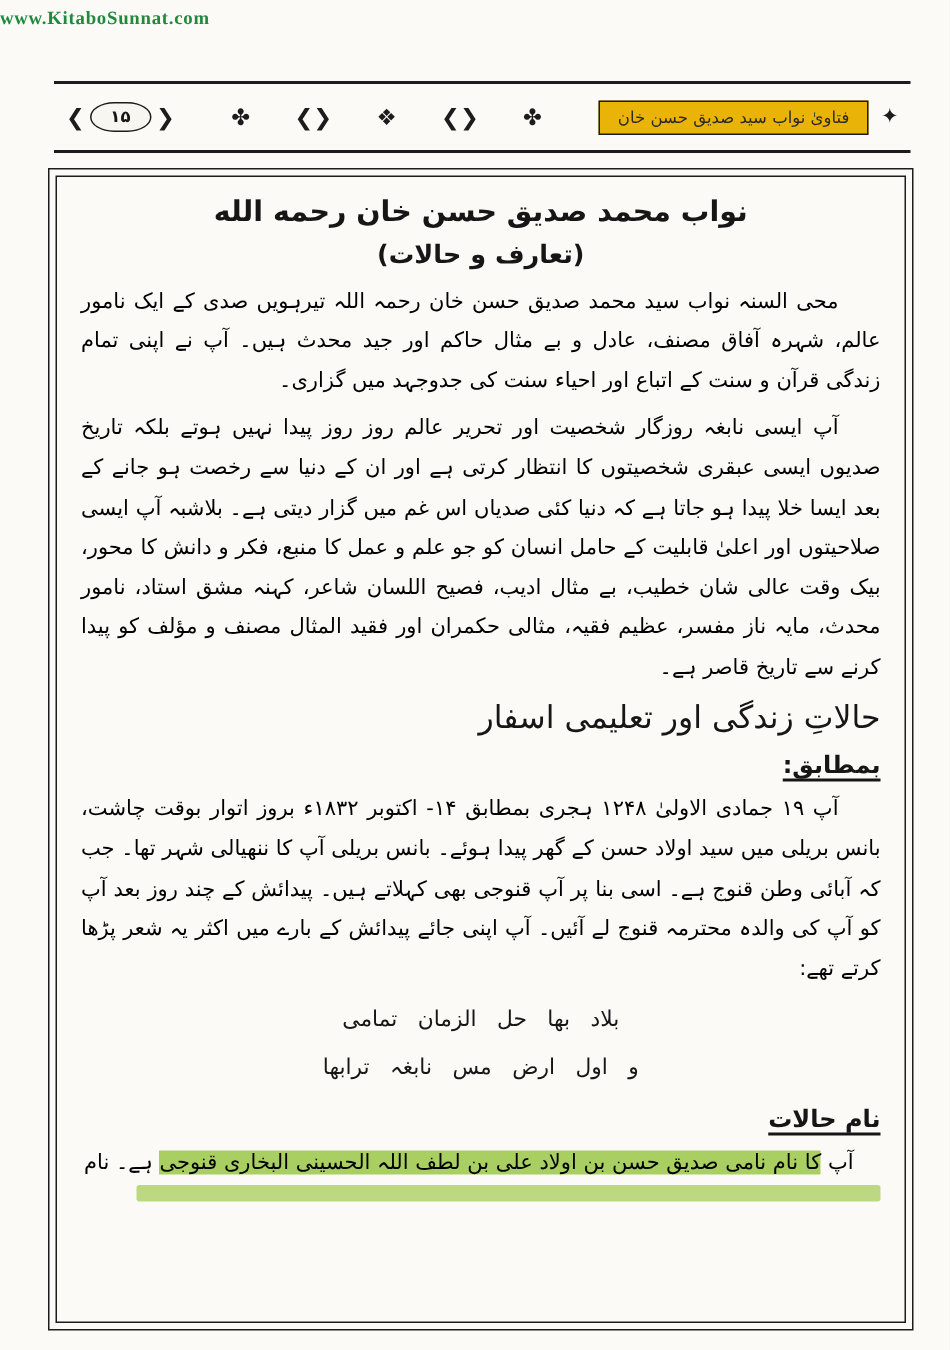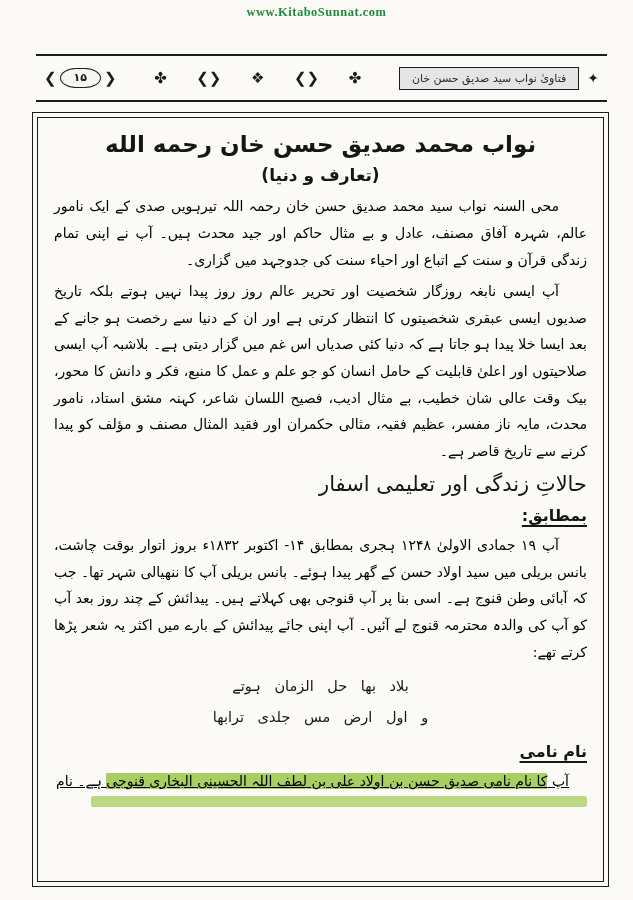--- a/index.html
+++ b/index.html
@@ -9,21 +9,20 @@
   .page {
     position: relative;
     width: 633px; height: 900px;
     background: #fbfaf6;
     overflow: hidden;
     color: #161616;
   }
 
   .site-url {
     position: absolute; top: 5px; left: 0; width: 100%;
-    text-align: center;
     font-family: "Liberation Serif", serif;
     font-weight: 700;
     font-size: 12.5px;
     letter-spacing: .5px;
     color: #1f8a3d;
   }
 
   
   .header-band {
     position: absolute; top: 54px; left: 36px; right: 26px; height: 48px;
@@ -45,21 +44,21 @@
     flex: 1;
     display: flex; justify-content: space-evenly; align-items: center;
     font-size: 15px; color: #1c1c1c;
   }
   .book-title-box {
     border: 1.5px solid #1c1c1c;
     padding: 4px 12px;
     font-size: 11px;
     direction: rtl;
     white-space: nowrap;
-    background: #e5e5e5;
+    background: #eab308;
     color: #2a2a2a;
   }
   .end-orn { font-size: 14px; color: #1c1c1c; }
 
   
   .frame-outer {
     position: absolute; top: 112px; left: 32px; right: 24px; bottom: 13px;
     border: 1.6px solid #1c1c1c;
     padding: 4px;
     background: #fbfaf6;
@@ -68,21 +67,21 @@
     width: 100%; height: 100%;
     border: 1.2px solid #1c1c1c;
     padding: 8px 16px 0;
     overflow: hidden;
   }
 
   
   .urdu { direction: rtl; }
   .main-title {
     text-align: center;
-    font-size: 23px; font-weight: 700;
+    font-size: 19px; font-weight: 700;
     line-height: 1.45;
     margin: 2px 0 4px;
   }
   .subtitle {
     text-align: center;
     font-size: 17px; font-weight: 700;
     margin-bottom: 8px;
   }
   .para {
     font-size: 14px;
@@ -104,21 +103,21 @@
     text-decoration-thickness: 2px;
     margin: 2px 0 7px;
   }
   .poetry {
     text-align: center;
     font-size: 14.5px;
     line-height: 2.15;
     word-spacing: 9px;
     margin: 6px 0 8px;
   }
-  .name-line { text-indent: 18px; margin-bottom: 2px; text-decoration: underline; }
+  .name-line { text-indent: 18px; margin-bottom: 2px; }
   .highlight { background: #a9cf63; }
   .clipped-line {
     height: 11px;
     width: 93%;
     background: #b5d476;
     border-radius: 2px;
     opacity: .9;
   }
 </style>
 </head>
@@ -145,38 +144,38 @@
       <span>فتاویٰ نواب سید صدیق حسن خان</span>
     </div>
     <span class="end-orn">✦</span>
   </div>
 
   <div class="frame-outer">
     <div class="frame-inner urdu">
 
       <h1 class="main-title">نواب محمد صدیق حسن خان رحمه الله</h1>
 
-      <div class="subtitle">(تعارف و دنیا)</div>
+      <div class="subtitle">(تعارف و حالات)</div>
 
       <p class="para">محی السنہ نواب سید محمد صدیق حسن خان رحمہ اللہ تیرہویں صدی کے ایک نامور عالم، شہرہ آفاق مصنف، عادل و بے مثال حاکم اور جید محدث ہیں۔ آپ نے اپنی تمام زندگی قرآن و سنت کے اتباع اور احیاء سنت کی جدوجہد میں گزاری۔</p>
 
       <p class="para">آپ ایسی نابغہ روزگار شخصیت اور تحریر عالم روز روز پیدا نہیں ہوتے بلکہ تاریخ صدیوں ایسی عبقری شخصیتوں کا انتظار کرتی ہے اور ان کے دنیا سے رخصت ہو جانے کے بعد ایسا خلا پیدا ہو جاتا ہے کہ دنیا کئی صدیاں اس غم میں گزار دیتی ہے۔ بلاشبہ آپ ایسی صلاحیتوں اور اعلیٰ قابلیت کے حامل انسان کو جو علم و عمل کا منبع، فکر و دانش کا محور، بیک وقت عالی شان خطیب، بے مثال ادیب، فصیح اللسان شاعر، کہنہ مشق استاد، نامور محدث، مایہ ناز مفسر، عظیم فقیہ، مثالی حکمران اور فقید المثال مصنف و مؤلف کو پیدا کرنے سے تاریخ قاصر ہے۔</p>
 
       <h2 class="section-heading">حالاتِ زندگی اور تعلیمی اسفار</h2>
 
       <div class="sub-heading">بمطابق:</div>
 
       <p class="para">آپ ۱۹ جمادی الاولیٰ ۱۲۴۸ ہجری بمطابق ۱۴- اکتوبر ۱۸۳۲ء بروز اتوار بوقت چاشت، بانس بریلی میں سید اولاد حسن کے گھر پیدا ہوئے۔ بانس بریلی آپ کا ننھیالی شہر تھا۔ جب کہ آبائی وطن قنوج ہے۔ اسی بنا پر آپ قنوجی بھی کہلاتے ہیں۔ پیدائش کے چند روز بعد آپ کو آپ کی والدہ محترمہ قنوج لے آئیں۔ آپ اپنی جائے پیدائش کے بارے میں اکثر یہ شعر پڑھا کرتے تھے:</p>
 
       <div class="poetry">
-        <div>بلاد بها حل الزمان ہوتے</div>
-        <div>و اول ارض مس جلدی ترابها</div>
+        <div>بلاد بها حل الزمان تمامی</div>
+        <div>و اول ارض مس نابغہ ترابها</div>
       </div>
 
-      <div class="sub-heading">نام نامی</div>
+      <div class="sub-heading">نام حالات</div>
 
       <p class="para name-line"><span>آپ </span><span class="highlight">کا نام نامی صدیق حسن بن اولاد علی بن لطف اللہ الحسینی البخاری قنوجی</span><span> ہے۔ نام</span></p>
 
       <div class="clipped-line"></div>
 
     </div>
   </div>
 
 </div>
 

